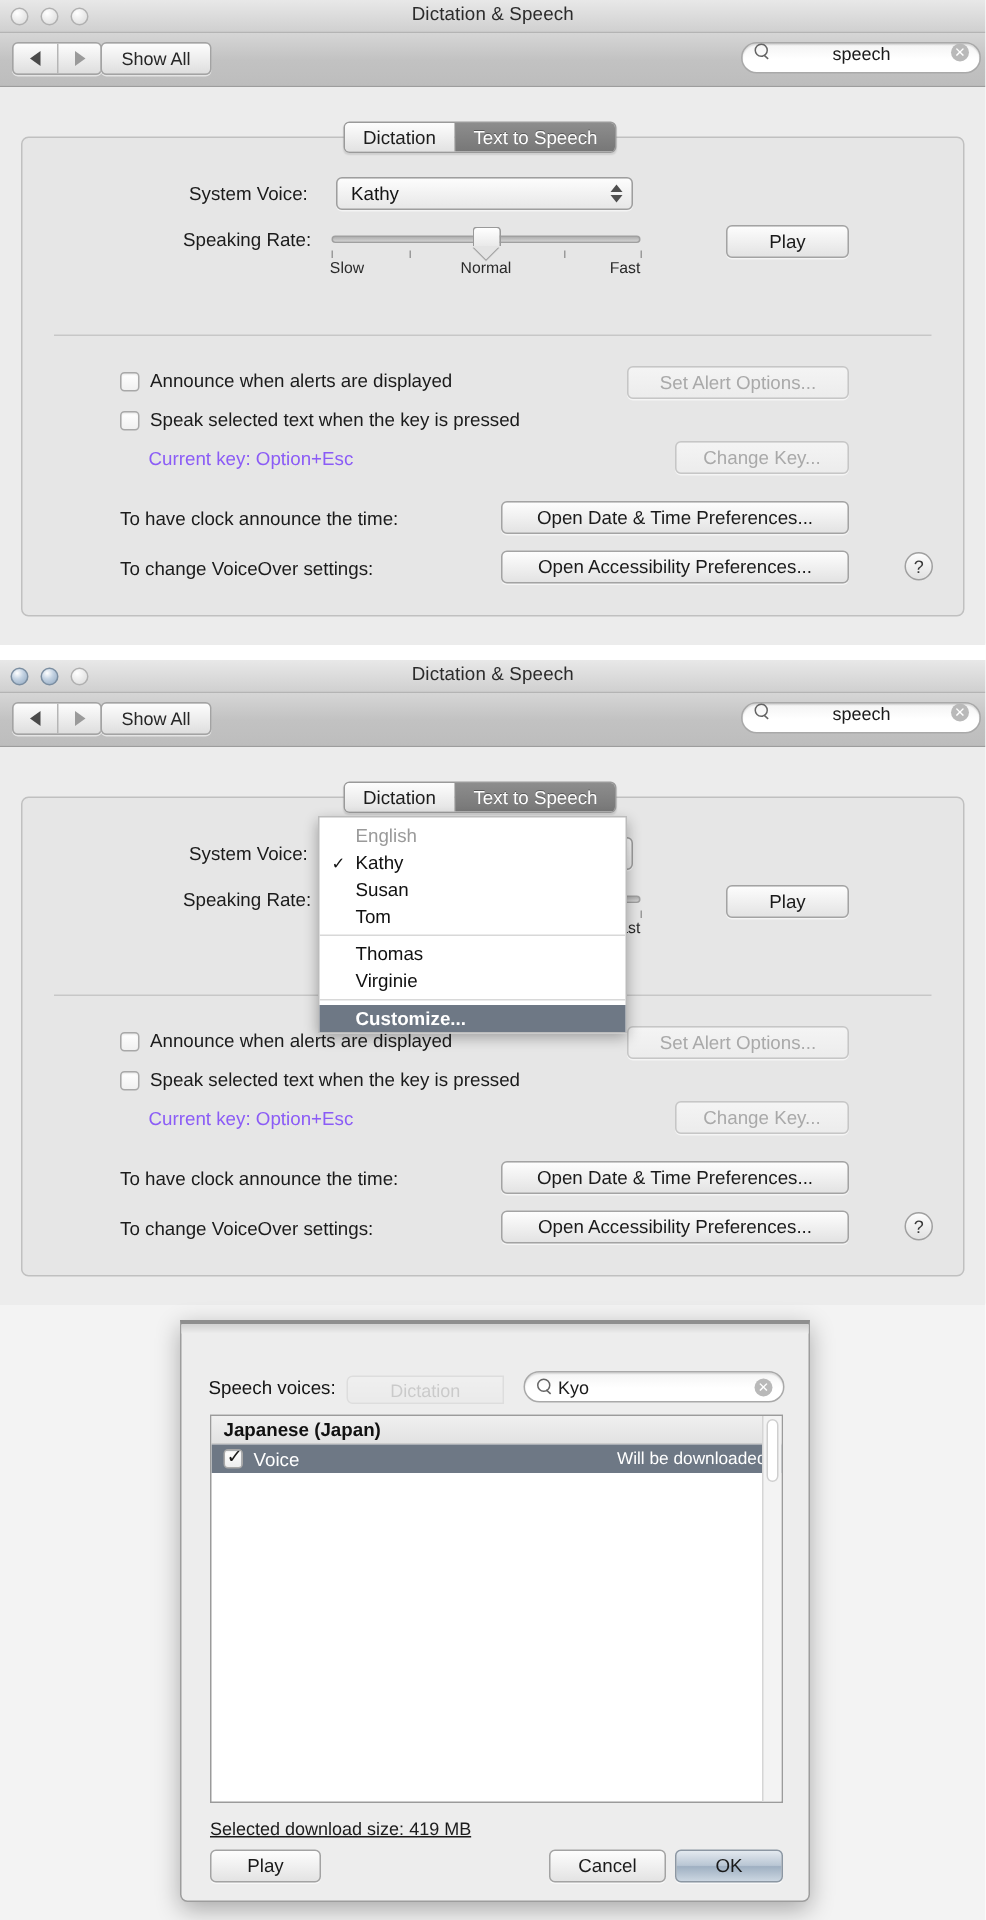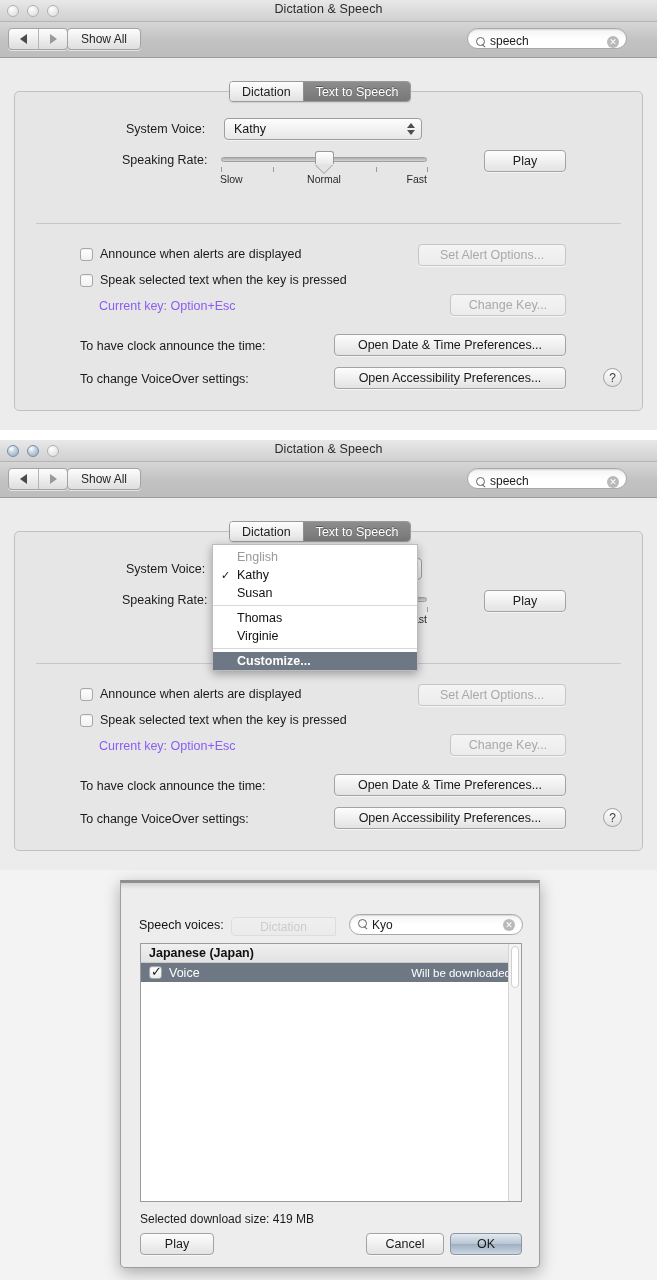--- a/index.html
+++ b/index.html
@@ -64,26 +64,27 @@
     position: absolute; left: 67px; top: 6px;
     height: 22px; padding: 0 13px;
     display:flex; align-items:center;
     font-size: 12px; color:#262626;
     border: 1px solid #a3a3a3; border-radius: 4px;
     background: linear-gradient(to bottom,#fdfdfd,#dedede);
     box-shadow: 0 1px 0 rgba(255,255,255,.6);
   }
 
   .searchfield {
-    position: absolute; right: 30px; top: 6px;
+    position: absolute; right: 3px; top: 6px;
     width: 160px; height: 21px;
     border: 1px solid #a9a9a9; border-radius: 11px;
     background: linear-gradient(to bottom,#f3f3f3 0%, #ffffff 55%);
-    display: flex; align-items: flex-end;
+    display: flex; align-items: flex-start;
     box-shadow: inset 0 1px 1px rgba(0,0,0,.12);
+    gap: 38px;
   }
   .mag {
     margin-left: 8px; width: 11px; height: 11px; position: relative; flex: none;
   }
   .mag::before {
     content:''; position:absolute; left:0; top:0;
     width:7px; height:7px; border:1.4px solid #646464; border-radius:50%;
   }
   .mag::after {
     content:''; position:absolute; left:6px; top:7px;
@@ -451,20 +452,23 @@
 
       <div class="menu" style="left:212px; top:46px; width:206px;">
         <div class="mi group">English</div>
         <div class="mi">
           <span class="check">✓</span>
           <span>Kathy</span>
         </div>
         <div class="mi">
           <span>Susan</span>
         </div>
+        <div class="mi">
+          <span>Tom</span>
+        </div>
         <div class="msep"></div>
         <div class="mi">
           <span>Thomas</span>
         </div>
         <div class="mi">
           <span>Virginie</span>
         </div>
         <div class="msep"></div>
         <div class="mi sel">
           <span>Customize...</span>
@@ -494,21 +498,21 @@
         <div class="vrow">
           <i class="chkbox on"></i>
           <span class="vname">Voice</span>
           <span class="vstate">Will be downloaded</span>
         </div>
         <div class="scrollbar">
           <div class="scrollthumb"></div>
         </div>
       </div>
 
-      <div class="sizetext" style="left:19px; top:329px;">Selected download size: 419 MB</div>
+      <div class="sizetext" style="left:19px; top:329px;text-decoration:underline;">Selected download size: 419 MB</div>
 
       <div class="btn" style="left:19px; top:350px; width:74px;">Play</div>
       <div class="btn" style="left:245px; top:350px; width:78px;">Cancel</div>
       <div class="btn default" style="left:329px; top:350px; width:72px;">OK</div>
     </div>
   </div>
 
 </div>
 
 </body></html>

